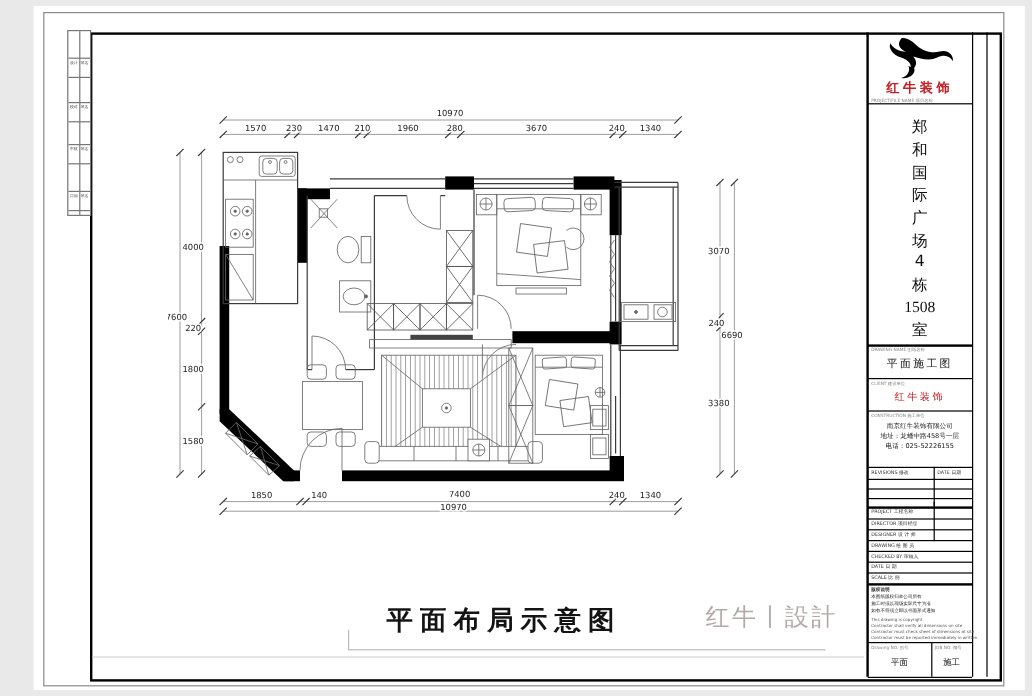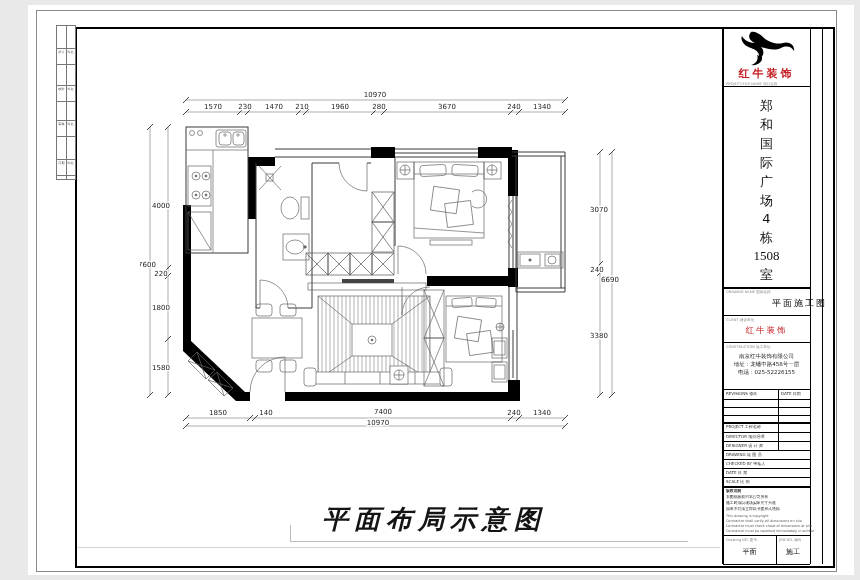--- a/index.html
+++ b/index.html
@@ -23,21 +23,21 @@
   .brand{position:absolute;left:0;width:87px;text-align:center;color:#c42127;font-size:11px;letter-spacing:3px;font-weight:bold;white-space:nowrap;}
   .projchar{position:absolute;left:0;width:87px;text-align:center;color:#111;font-size:13px;font-weight:500;}
   .cellbig{position:absolute;left:0;width:87px;text-align:center;color:#111;font-size:9px;letter-spacing:2px;white-space:nowrap;}
   .cellred{color:#c42127;font-size:8.5px;}
   .complines{position:absolute;left:0;width:87px;text-align:center;color:#222;font-size:5.5px;line-height:8px;white-space:nowrap;}
   .rowlab{position:absolute;left:3px;font-size:4.5px;color:#333;white-space:nowrap;transform:scale(.9);transform-origin:left top;}
   .note{position:absolute;left:3px;font-size:4.5px;color:#222;white-space:nowrap;transform:scale(.85);transform-origin:left top;}
   .note-en{color:#555;font-size:4px;}
   .tbval{position:absolute;text-align:center;font-size:7px;color:#111;}
   
-  .main-title{position:absolute;left:322px;top:502px;font-size:26px;font-weight:600;letter-spacing:6px;color:#141414;white-space:nowrap;font-style:italic;}
+  .main-title{position:absolute;left:322px;top:502px;font-size:22px;font-weight:600;letter-spacing:6px;color:#141414;white-space:nowrap;}
   .watermark{position:absolute;left:588px;top:501px;font-size:20px;color:#b4a9a9;letter-spacing:2px;white-space:nowrap;}
 </style>
 </head>
 <body>
 
 <div class="sheet">
   <div class="paper"></div>
   <div class="thin-border"></div>
   <div class="frame"></div>
 
@@ -81,21 +81,21 @@
     <div class="projchar" style="top:125px;">际</div>
     <div class="projchar" style="top:144px;">广</div>
     <div class="projchar" style="top:163px;">场</div>
     <div class="projchar" style="top:182px;">4</div>
     <div class="projchar" style="top:200px;">栋</div>
     <div class="projchar" style="top:219px;font-family:Liberation Serif, serif;">1508</div>
     <div class="projchar" style="top:237px;">室</div>
 
     <div class="cline" style="top:258px;height:2px;"></div>
     <div class="lab" style="top:260px;">DRAWING NAME 图纸名称</div>
-    <div class="cellbig" style="top:268px;margin-left:33px;">平面施工图</div>
+    <div class="cellbig" style="top:268px;">平面施工图</div>
     <div class="cline" style="top:286px;"></div>
     <div class="lab" style="top:288px;">CLIENT 建设单位</div>
     <div class="cellbig cellred" style="top:296px;">红牛装饰</div>
     <div class="cline" style="top:313px;"></div>
     <div class="lab" style="top:315px;">CONSTRUCTION 施工单位</div>
     <div class="complines" style="top:323px;">南京红牛装饰有限公司</div>
     <div class="complines" style="top:331px;">地址：龙蟠中路458号一层</div>
     <div class="complines" style="top:339px;">电话：025-52226155</div>
 
     <div class="cline" style="top:360px;"></div>
@@ -424,16 +424,17 @@
         <rect x="494" y="341" width="11" height="14"></rect>
       <rect x="492" y="362" width="15" height="20"></rect>
         <rect x="494" y="365" width="11" height="14"></rect>
       <circle cx="500" cy="327" r="4"></circle>
         <line x1="496" y1="327" x2="504" y2="327"></line>
         <line x1="500" y1="323" x2="500" y2="331"></line>
     </g>
   </svg>
 
   <div class="main-title">平面布局示意图</div>
+  <div class="watermark">红牛丨設計</div>
   <div style="position:absolute;left:290px;top:525px;width:1px;height:17px;background:#bbb;"></div>
   <div class="hline grayline" style="left:290px;top:541px;width:398px;"></div>
   <div class="hline" style="left:77px;top:547px;width:643px;background:#d5d5d5;"></div>
 </div>
 
 </body></html>

